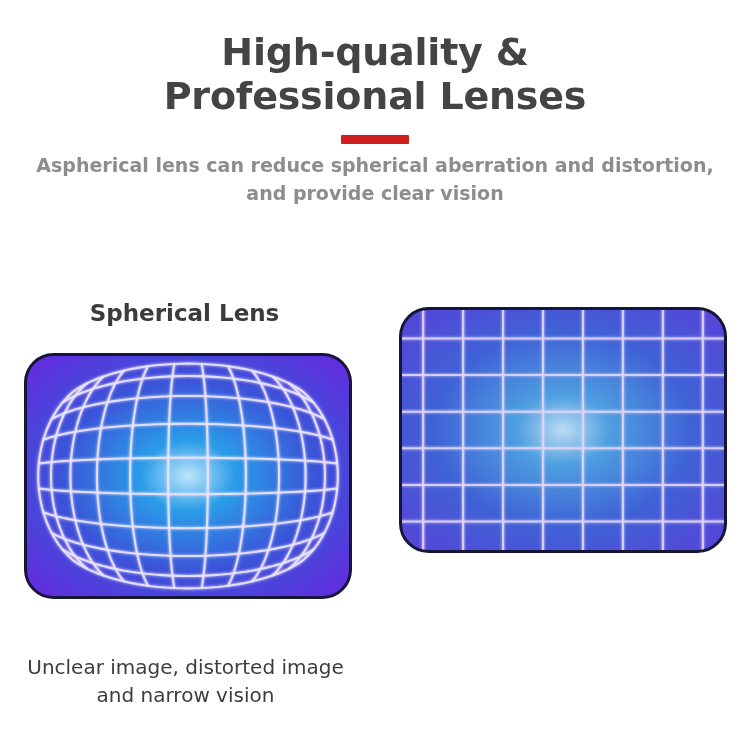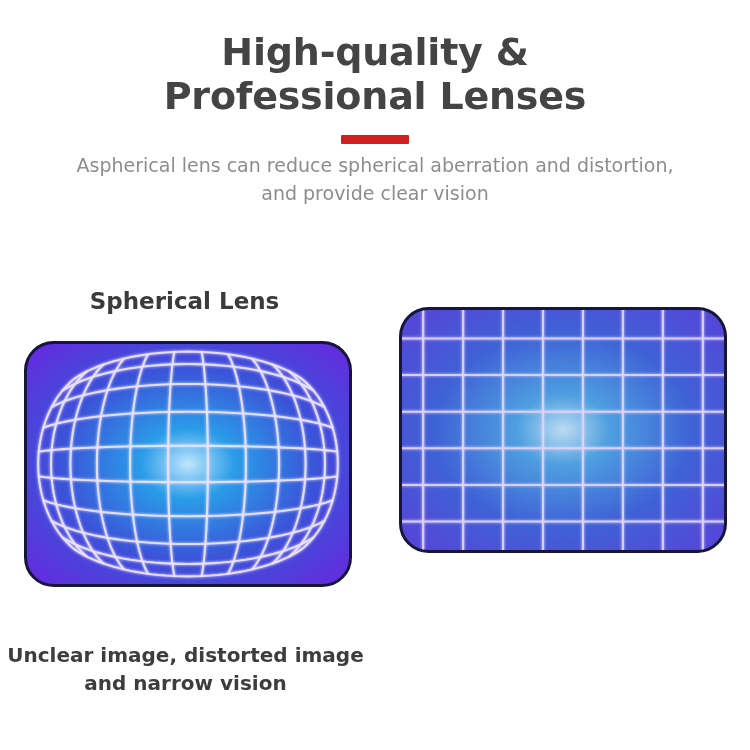--- a/index.html
+++ b/index.html
@@ -50,21 +50,21 @@
   }
   .subtitle {
     position: absolute;
     top: 152px;
     left: 0;
     width: 750px;
     text-align: center;
     font-size: 19px;
     line-height: 1.45;
     color: #8d8d8d;
-    font-weight: 400;
+    font-weight: 700;
     white-space: pre-line;
   }
 
   
   .compare {
     position: absolute;
     top: 286px;
     left: 0;
     width: 750px;
     height: 440px;
@@ -97,23 +97,23 @@
     width: 328px;
     height: 246px;
   }
   .panel-caption {
     margin-top: 55px;
     font-size: 20px;
     line-height: 1.38;
     color: #3d3d3d;
     text-align: center;
     white-space: pre-line;
-    font-weight: 700;
-  }
-  .panel-left .panel-heading { margin-left: -6px; }
+    font-weight: 400;
+  }
+  .panel-left .panel-heading { margin-left: -6px; margin-top: 12px; }
   .panel-right .panel-heading { margin-left: 6px; }
   .panel-left .panel-caption { margin-left: -4px; }
   .panel-right .panel-caption { margin-left: 8px; }
 </style>
 </head>
 <body>
 
 <div class="page">
 
   <div class="header">

